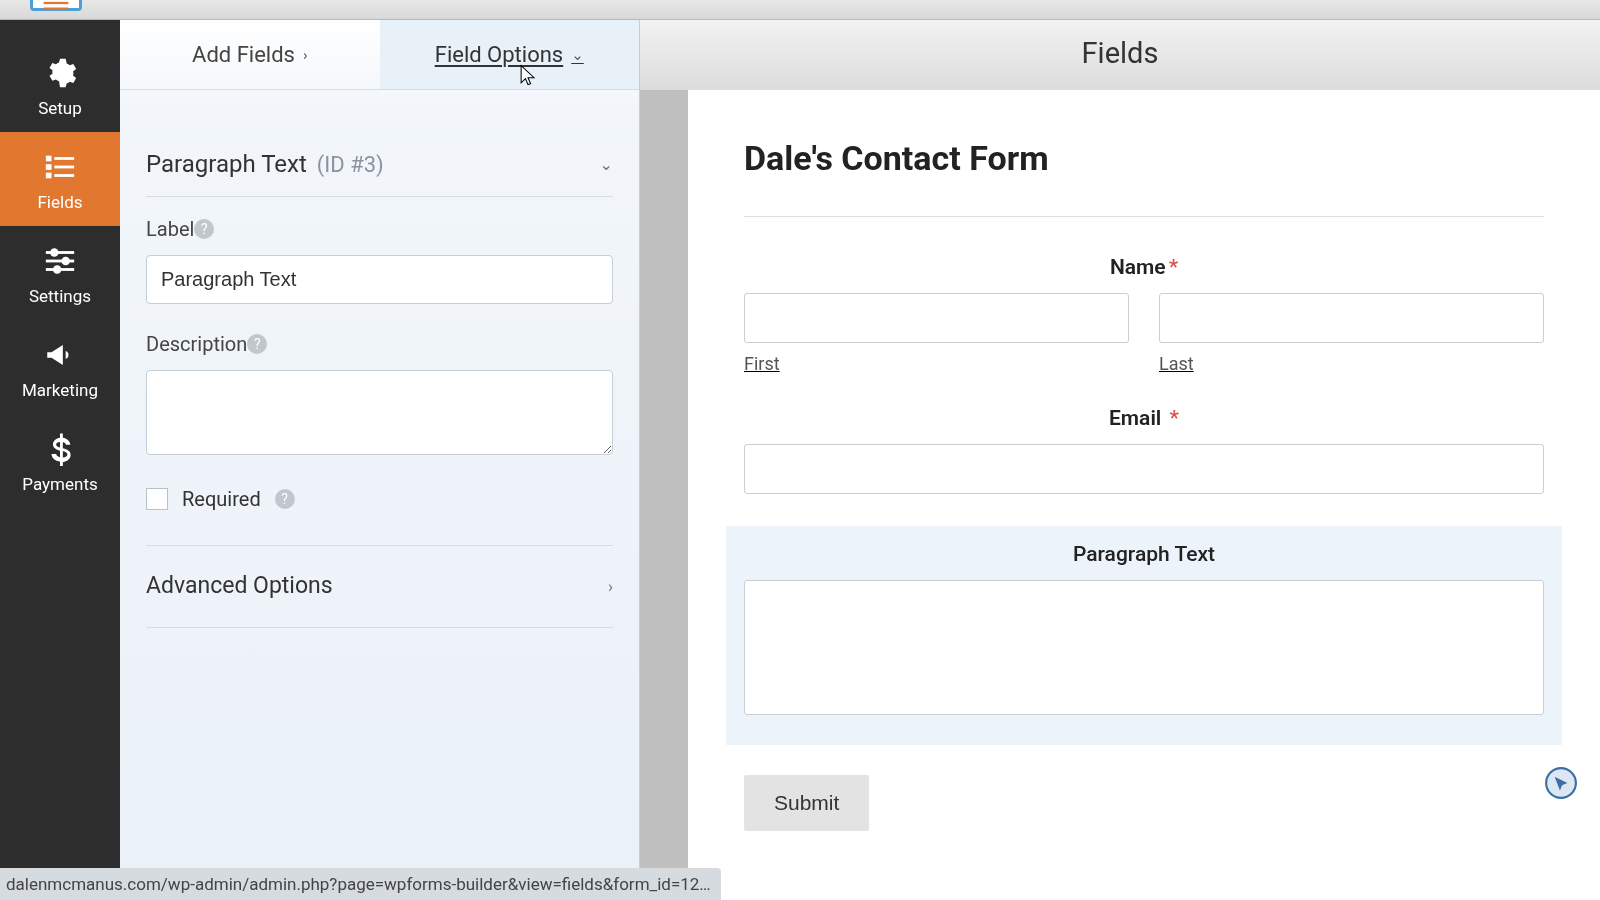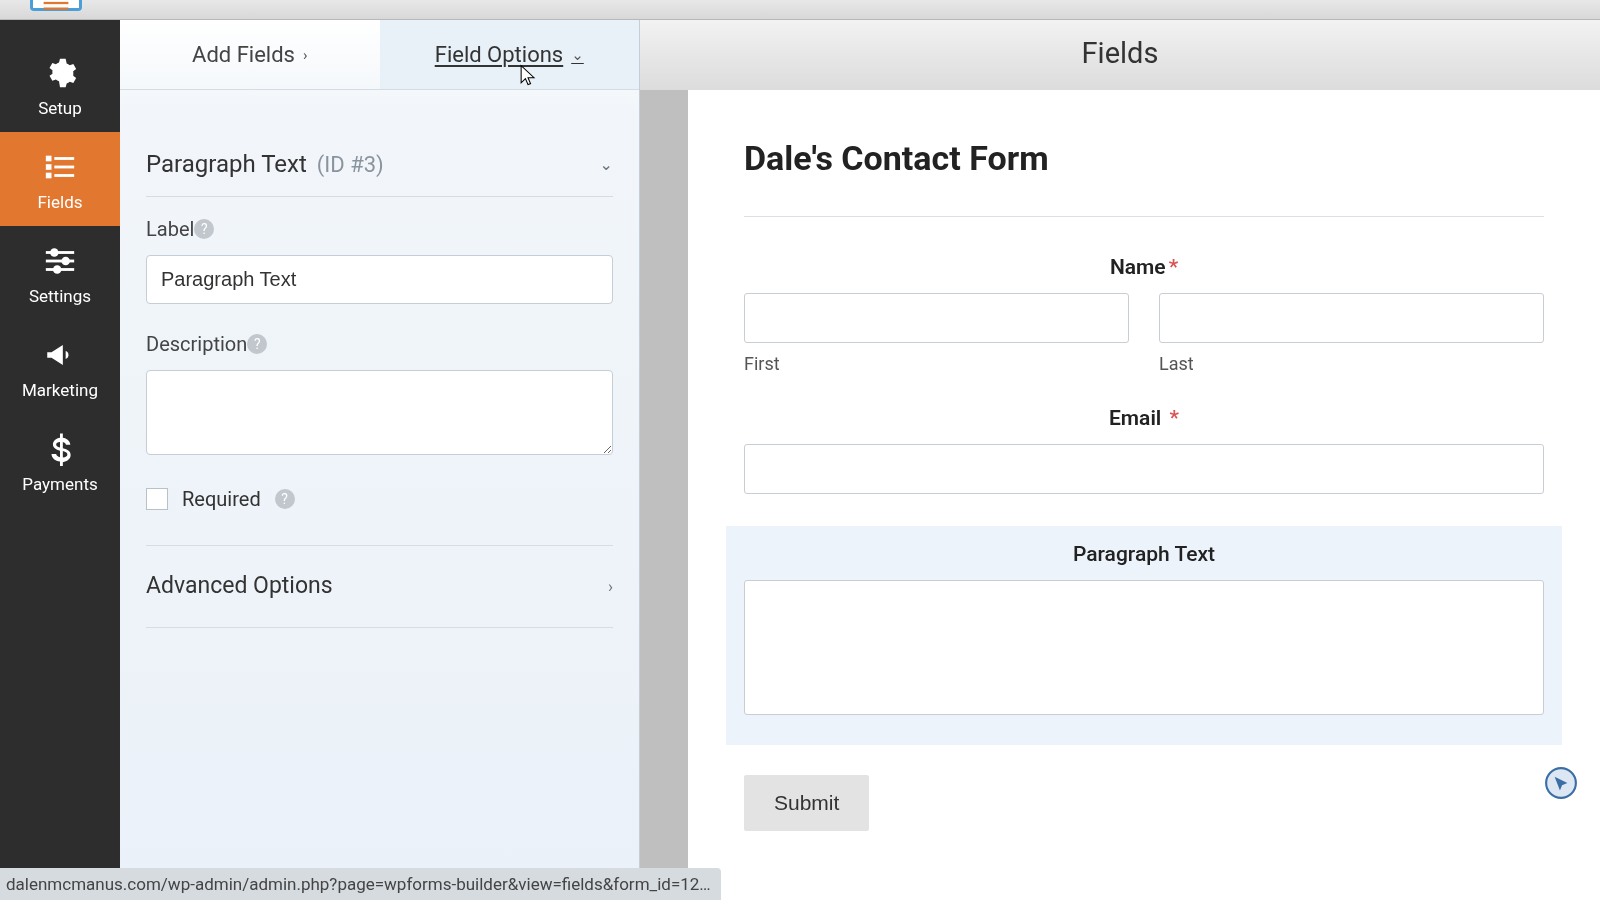--- a/index.html
+++ b/index.html
@@ -48,21 +48,21 @@
 .preview-wrap { flex: 1; display: flex; flex-direction: column; background: linear-gradient(#ececec, #c6c6c6 30px, #c6c6c6); }
 .preview-head { text-align: center; font-size: 29px; color: #333; padding: 16px 0 20px; background: linear-gradient(#f2f2f2, #dcdcdc); }
 .preview-body { flex: 1; background: #bfbfbf; padding: 0 0 0 48px; position: relative; }
 .form-card { background: #fff; height: 100%; padding: 48px 56px 60px; }
 .form-title { font-size: 34px; font-weight: 700; color: #222; padding-bottom: 38px; border-bottom: 1px solid #dcdfe3; margin-bottom: 38px; }
 
 .f-row { margin-bottom: 32px; }
 .f-label { font-size: 21px; font-weight: 600; color: #222; margin-bottom: 14px; display: block; text-align: center; }
 .req { color: #d9534f; margin-left: 3px; }
 .name-grid { display: flex; gap: 30px; }
-.name-col { flex: 1; }
+.name-col { flex: 1; text-decoration: underline; }
 .f-input { width: 100%; height: 50px; border: 1px solid #c8ced5; border-radius: 3px; background: #fff; }
 .f-sub { font-size: 18px; color: #555; margin-top: 10px; display: block; }
 
 .para-field { background: #edf3fb; padding: 16px 18px 30px; margin: 0 -18px 30px; }
 .para-field .f-label { font-weight: 500; }
 .f-textarea { width: 100%; height: 135px; border: 1px solid #c8ced5; border-radius: 3px; background: #fff; margin-top: 6px; }
 
 .submit-btn { background: #e3e3e3; border: none; padding: 16px 30px; font-size: 21px; color: #333; cursor: pointer; border-radius: 2px; }
 
 

